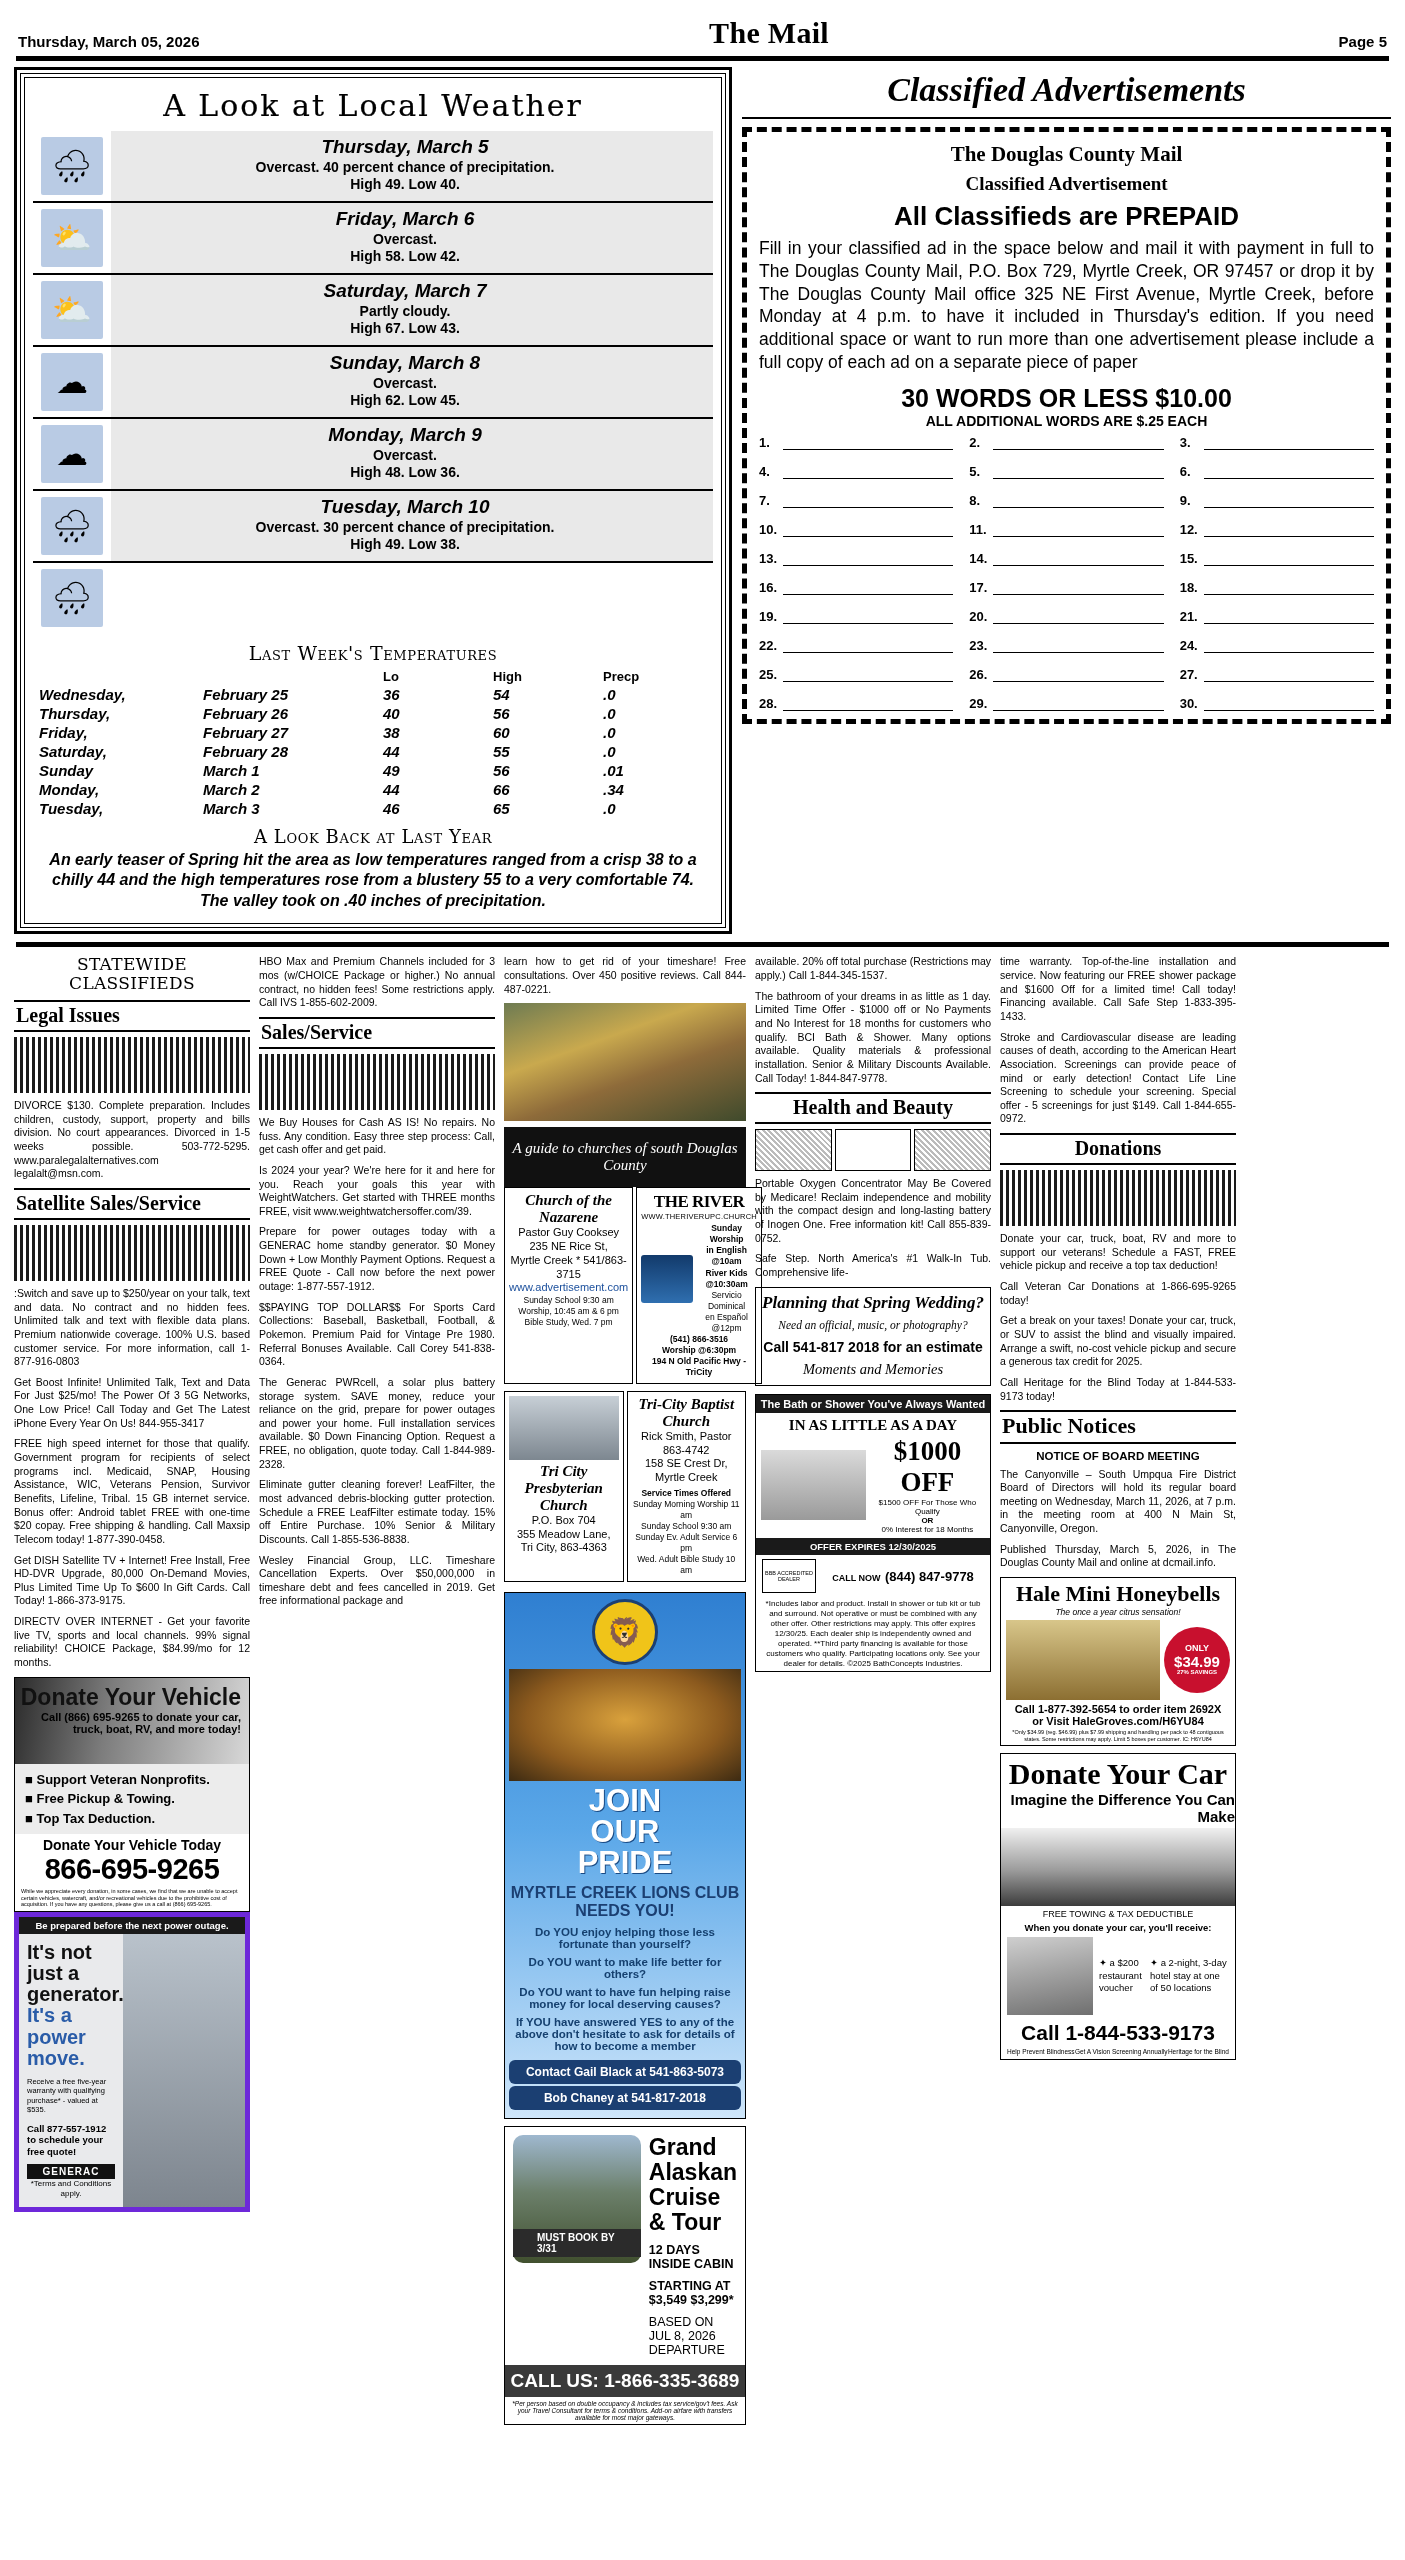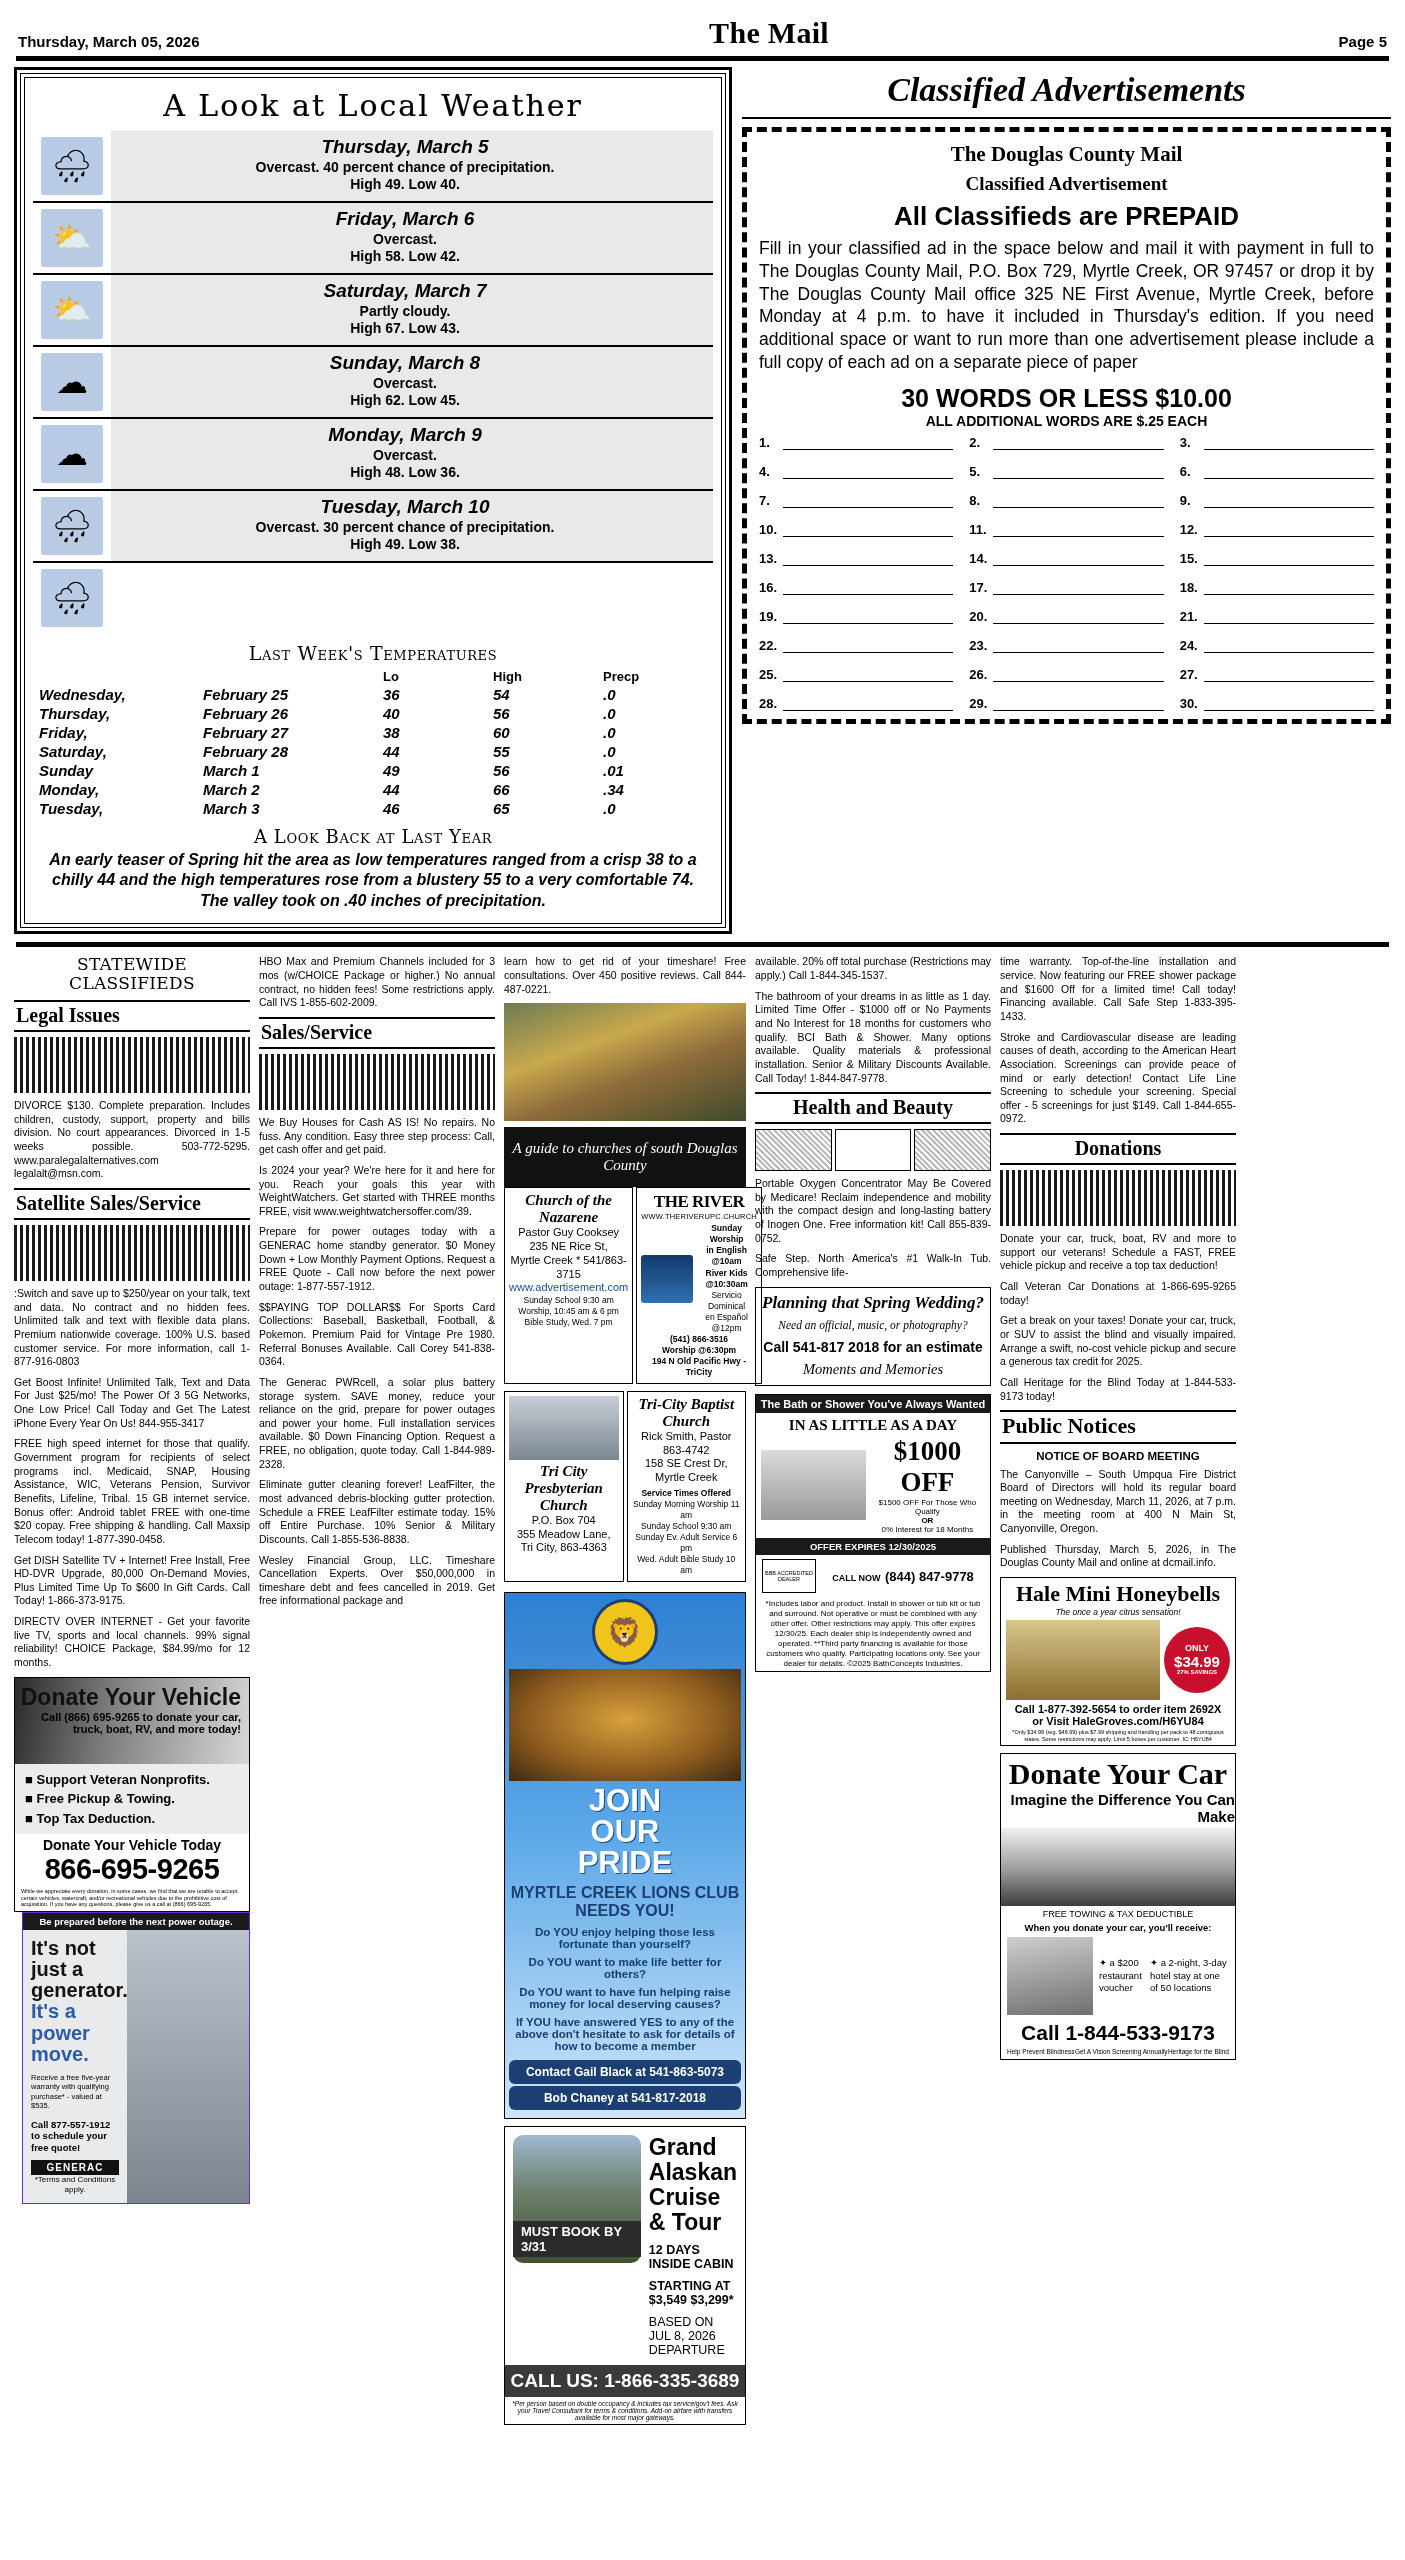--- a/index.html
+++ b/index.html
@@ -94,21 +94,21 @@
   .adtext { font-size: 10.5px; line-height: 1.3; text-align: justify; margin-bottom: 7px;
      font-family: "Liberation Sans", sans-serif; }
 
   
   .clip { height: 56px; background:
       repeating-linear-gradient(90deg,#1a1a1a 0 3px,#ffffff 3px 6px);
      margin: 4px 0 6px 0; position: relative; overflow:hidden; }
   .clip.photo { background: linear-gradient(160deg,#6e7b52 0%,#c9a94e 35%,#8e6b3a 60%,#3f4a2c 100%); }
 
   
-  .adbox { border: 1px solid #6d28d9; margin-bottom: 8px; overflow: hidden; background:#3b82f6;margin-left:8px; }
+  .adbox { border: 5px solid #6d28d9; margin-bottom: 8px; overflow: hidden; background:#3b82f6; }
 
   
   .church-head { background: #111; color: #fff; text-align:center;
       font-family:"Liberation Serif", serif; font-style: italic; font-size: 15px; padding: 13px 0; }
   .church-card { border: 1px solid #000; padding: 4px 4px 5px 4px; margin-bottom: 4px; text-align:center; }
   .church-name { font-family:"Liberation Serif", serif; font-style: italic; font-size: 15px; font-weight: bold; }
   .church-line { font-size: 11px; line-height: 1.25; }
   .church-small { font-size: 8.5px; line-height: 1.3; }
   .two-up { display: grid; grid-template-columns: 1fr 1fr; gap: 3px; }
   .river-title { font-family:"Liberation Serif", serif; font-weight:bold; font-size:17px; letter-spacing:-.5px; }
@@ -155,21 +155,21 @@
   .gen-small { font-size: 7.5px; line-height:1.25; margin-top: 8px; }
   .gen-cta { font-size: 9.5px; font-weight:bold; margin-top: 8px; line-height:1.25; }
   .gen-logo { background:#111; color:#fff; font-size:10px; font-weight:bold; text-align:center;
       padding:2px 0; margin-top:6px; letter-spacing:1px; }
 
   .cruise-ad { border: 1px solid #000; }
   .cruise-top { display:flex; gap: 8px; padding: 8px; }
   .cruise-photo { width: 150px; height: 128px; border-radius: 10px;
       background: linear-gradient(180deg,#9fb8cf 0%,#6b7f6a 45%,#41502f 100%); position:relative; }
   .cruise-tag { position:absolute; bottom:6px; left:0; background:#2b2b2b; color:#fff;
-      font-size: 13px; font-weight:bold; padding: 3px 8px; }
+      font-size: 10px; font-weight:bold; padding: 3px 24px; }
   .cruise-title { font-size: 23px; font-weight:bold; line-height:1.08; }
   .cruise-l1 { font-size: 12.5px; font-weight:bold; margin-top:8px; }
   .cruise-l2 { font-size: 12.5px; margin-top: 8px; }
   .cruise-bar { background:#3a3a3a; color:#fff; text-align:center; font-size: 19px; font-weight:bold; padding: 5px 0; }
   .cruise-fine { font-size: 6.5px; text-align:center; padding: 3px 6px; font-style: italic; }
 
   .donatecar { border: 1px solid #000; }
   .dc-title { text-align:center; font-family:"Liberation Serif", serif; font-size: 30px; font-weight:bold; padding-top:3px; }
   .dc-sub { text-align:right; font-size: 15px; font-weight:bold; }
   .dc-sub2 { text-align:center; font-size: 9px; }

